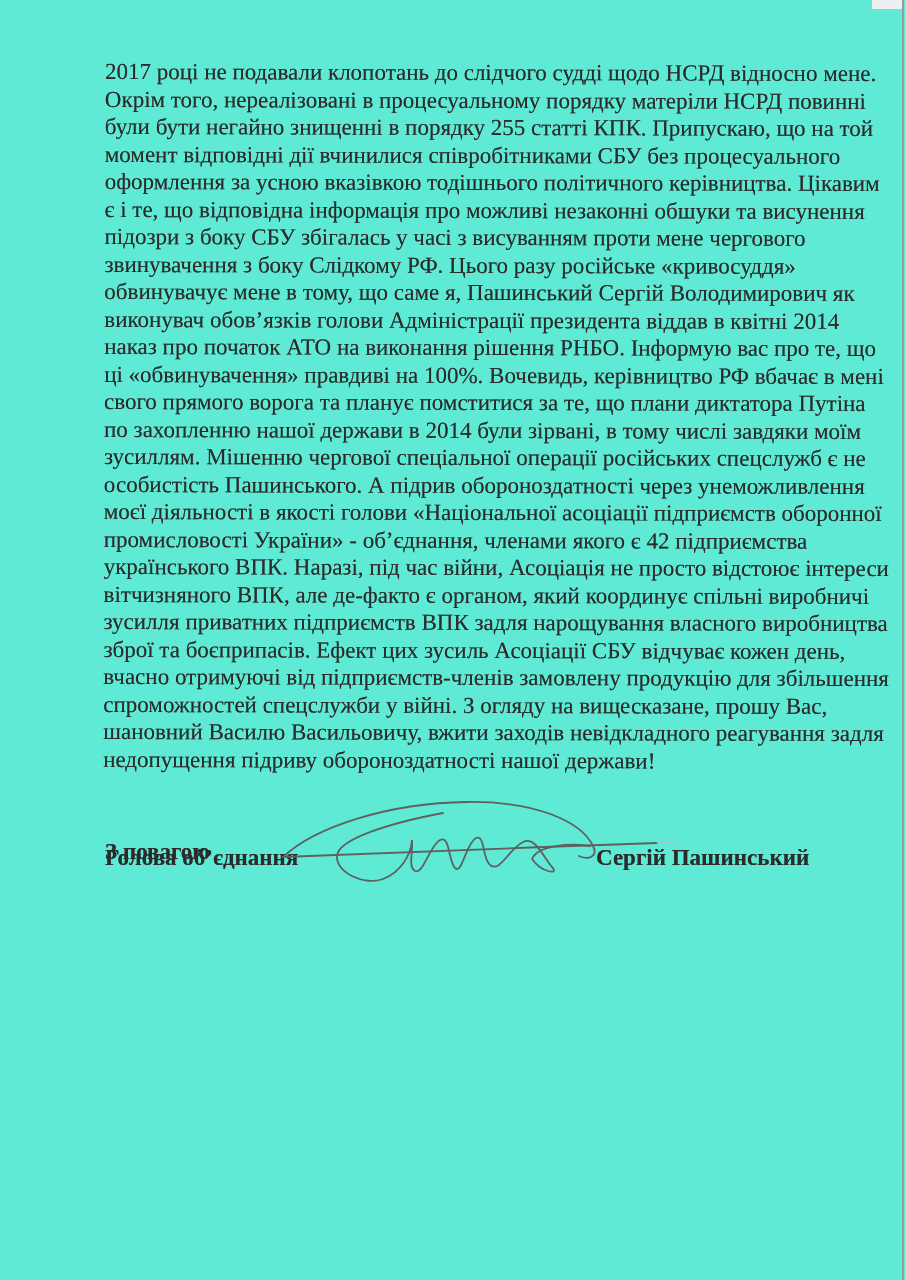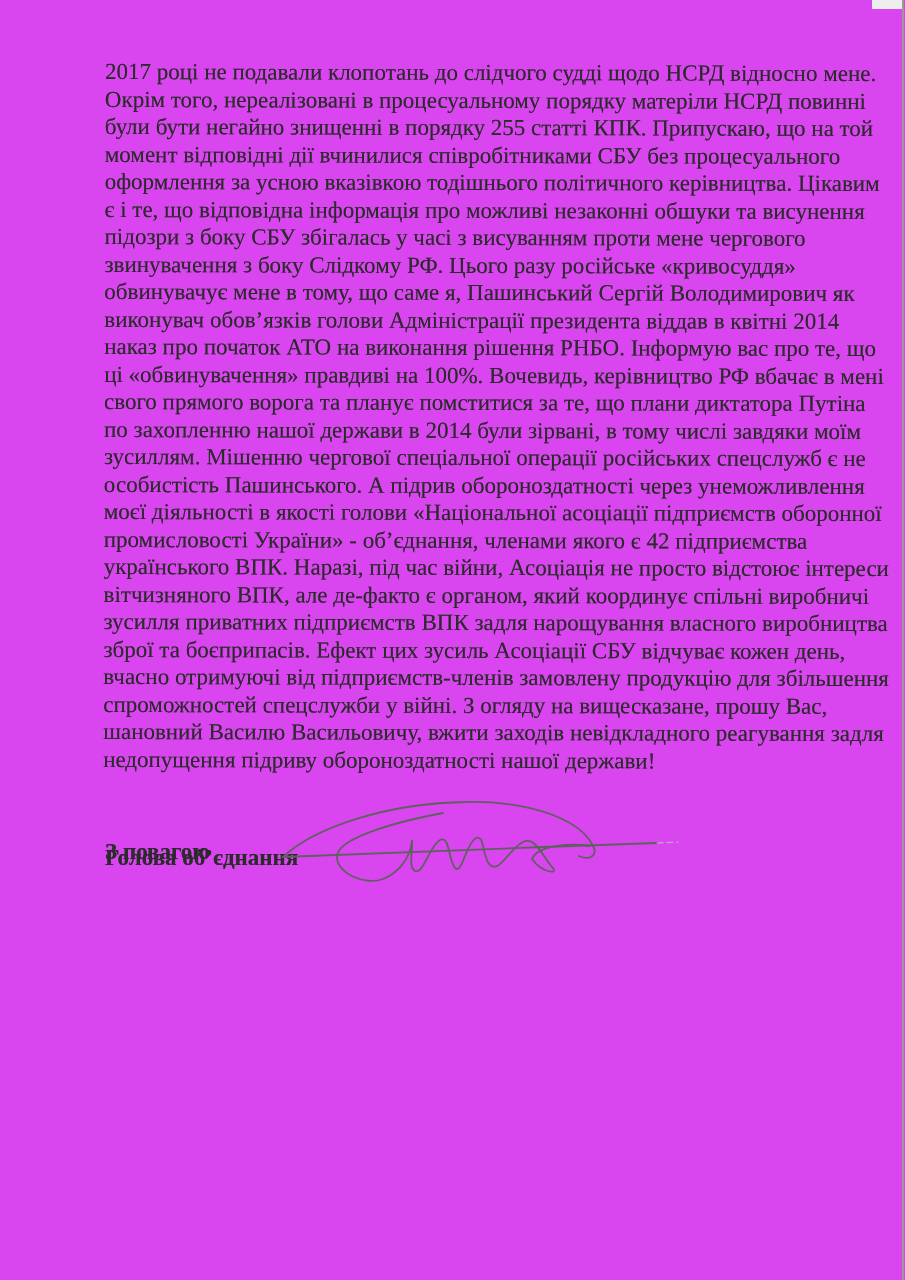--- a/index.html
+++ b/index.html
@@ -4,21 +4,21 @@
 <style>
   html, body {
     margin: 0;
     padding: 0;
     background: #ffffff;
   }
   .page {
     position: relative;
     width: 905px;
     height: 1280px;
-    background: #d946ef;
+    background: #5eead4;
     overflow: hidden;
     font-family: "Liberation Serif", "DejaVu Serif", serif;
   }
   .body-text {
     position: absolute;
     left: 105px;
     top: 58px;
     width: 745px;
     font-size: 23px;
     line-height: 27.5px;
@@ -108,20 +108,21 @@
       <div class="line">вчасно отримуючі від підприємств-членів замовлену продукцію для збільшення</div>
       <div class="line">спроможностей спецслужби у війні. З огляду на вищесказане, прошу Вас,</div>
       <div class="line">шановний Василю Васильовичу, вжити заходів невідкладного реагування задля</div>
       <div class="line">недопущення підриву обороноздатності нашої держави!</div>
     </div>
 
   <div class="closing salutation">З повагою</div>
 
   <div class="closing signer-title">Голова об’єднання</div>
 
+  <div class="closing signer-name">Сергій Пашинський</div>
 
   <svg class="signature-svg" viewBox="0 0 400 115" aria-hidden="true">
 
     <path d="M 3 62 C 35 32, 108 8, 187 7 C 255 6, 301 26, 313 51 C 318 60, 310 66, 299 61"></path>
 
     <path d="M 3 62 C 100 59, 250 52, 377 48"></path>
     <path class="faint" d="M 377 48 L 398 47"></path>
 
     <path d="M 163 18
              C 110 28, 58 44, 57 61

